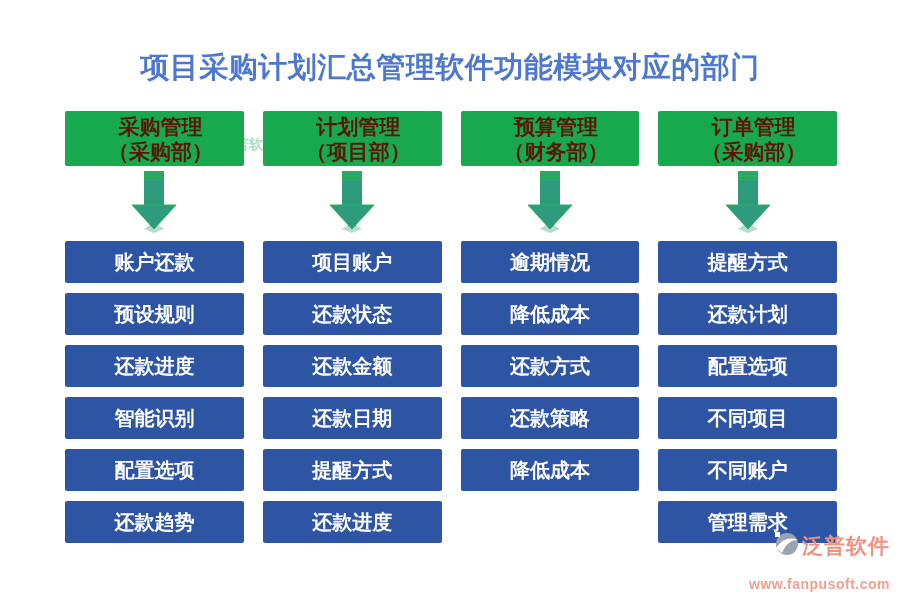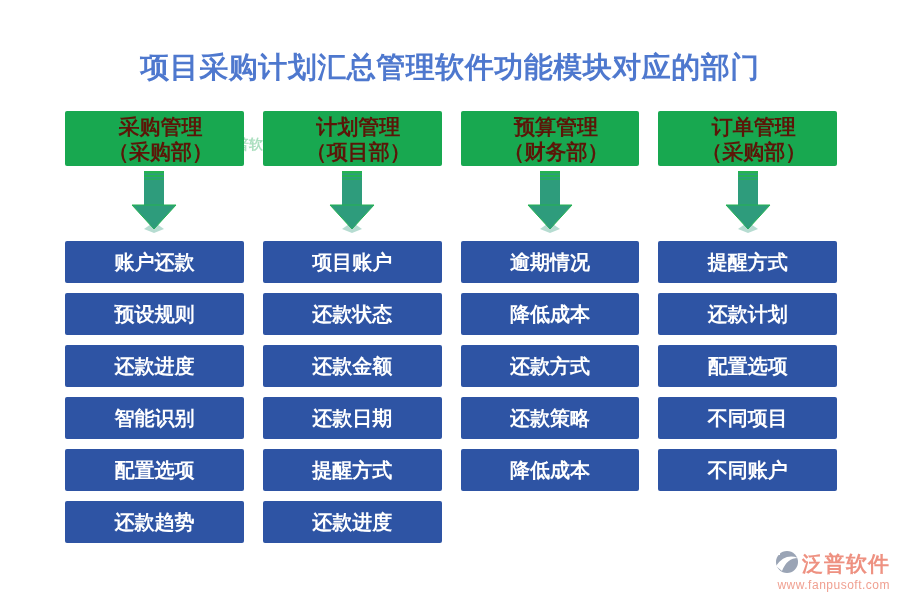--- a/index.html
+++ b/index.html
@@ -45,21 +45,21 @@
     background:linear-gradient(135deg,#49b86e 40%,#cfeeda 60%);
     display:inline-block;
   }
   .wm-text{font-size:14px;font-weight:bold;color:var(--watermark-color);}
 
   .footer{
     position:absolute;right:10px;bottom:8px;text-align:right;
   }
   .f-row{display:flex;align-items:center;justify-content:flex-end;gap:3px;}
   .f-brand{font-size:21px;font-weight:bold;color:var(--footer-brand-color);letter-spacing:1px;}
-  .f-url{font-size:12px;font-weight:normal;color:var(--footer-url-color);margin-top:0px;letter-spacing:0.5px;}
+  .f-url{font-size:14px;font-weight:bold;color:var(--footer-url-color);margin-top:16px;letter-spacing:0.5px;}
 </style>
 </head>
 <body>
 
 <div class="page">
 
   <h1 class="title">项目采购计划汇总管理软件功能模块对应的部门</h1>
 
   <div class="watermark">
     <span class="wm-icon"></span>
@@ -219,20 +219,23 @@
   </div>
 
   <div class="item">
     <span>不同项目</span>
   </div>
 
   <div class="item">
     <span>不同账户</span>
   </div>
 
+  <div class="item">
+    <span>管理需求</span>
+  </div>
 </div>
   </div>
 </div>
 
   <div class="footer">
     <div class="f-row">
       <span>
         <svg width="24" height="24" viewBox="0 0 24 24">
           <circle cx="12" cy="12" r="11" style="fill:var(--footer-icon-color)"></circle>
           <path d="M1 16 Q 10 3 23 8 Q 12 8 7 21 Z" fill="#ffffff"></path>

